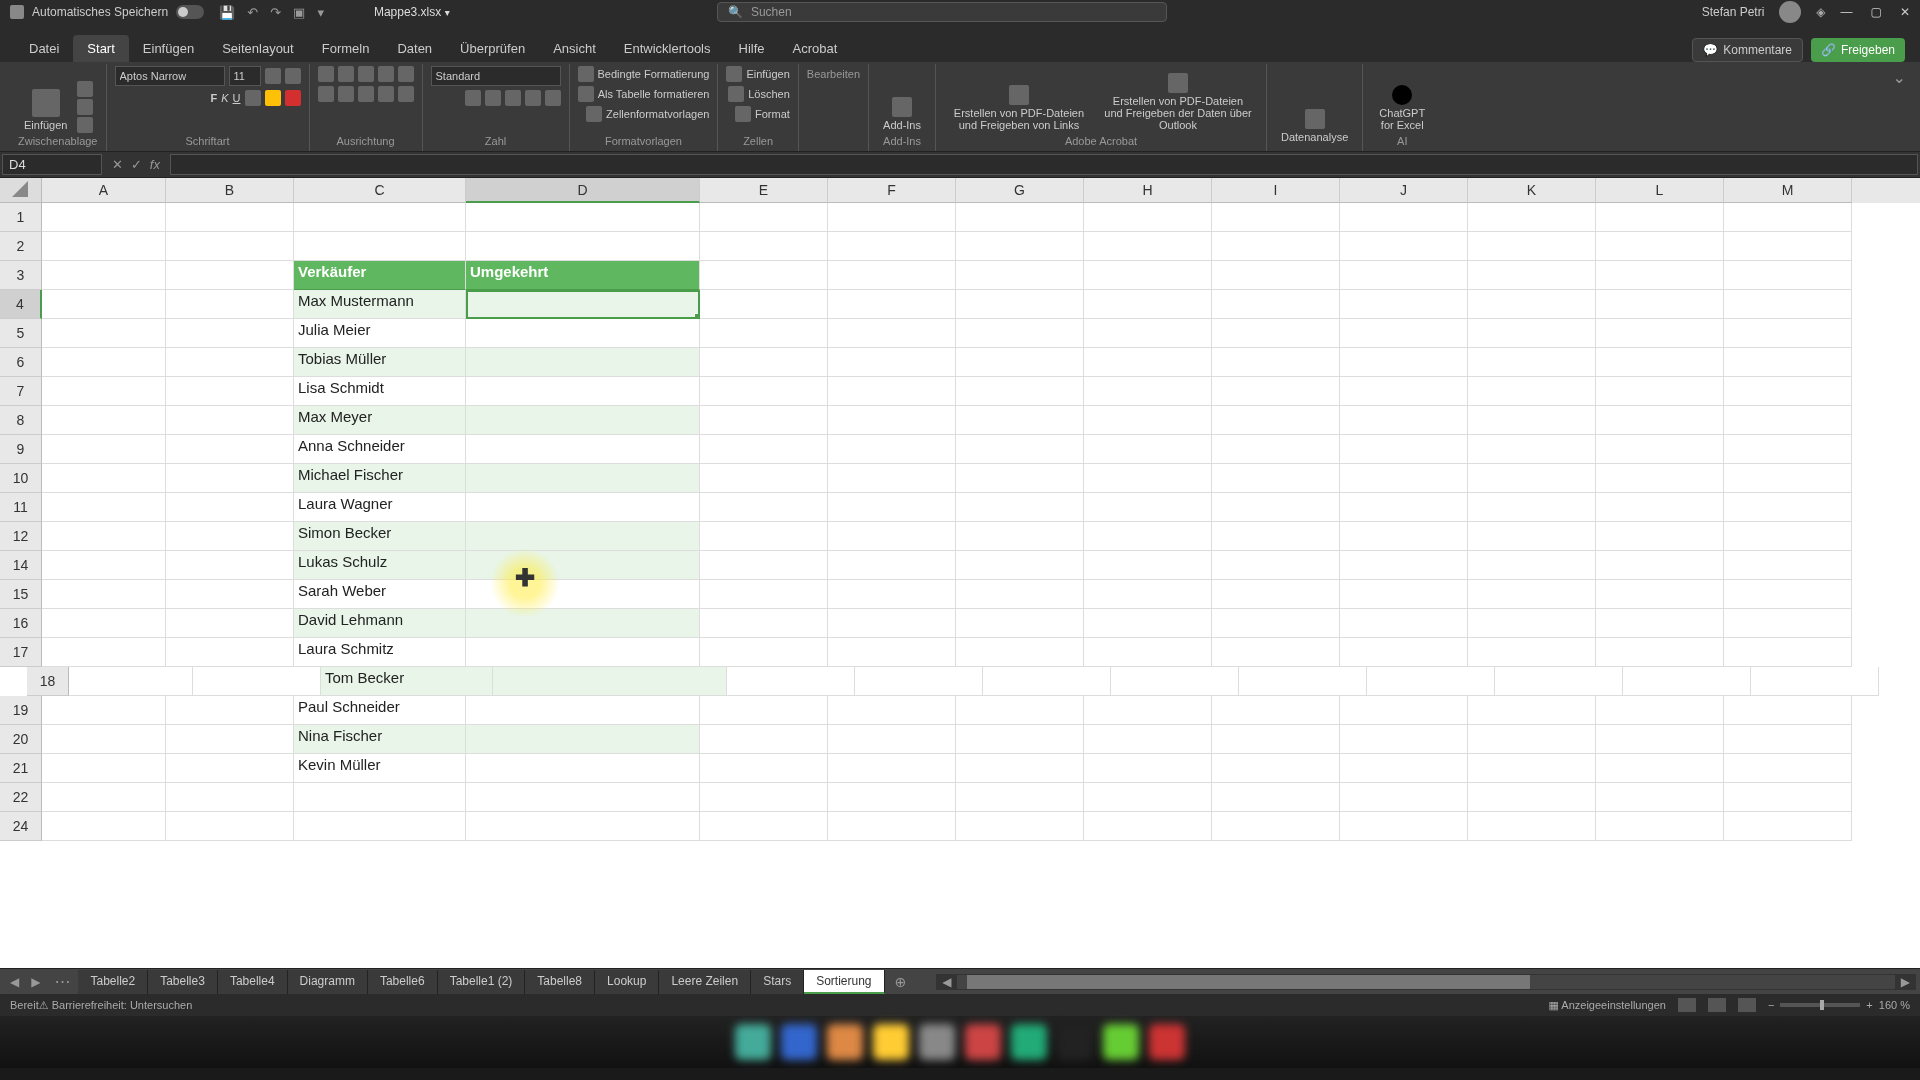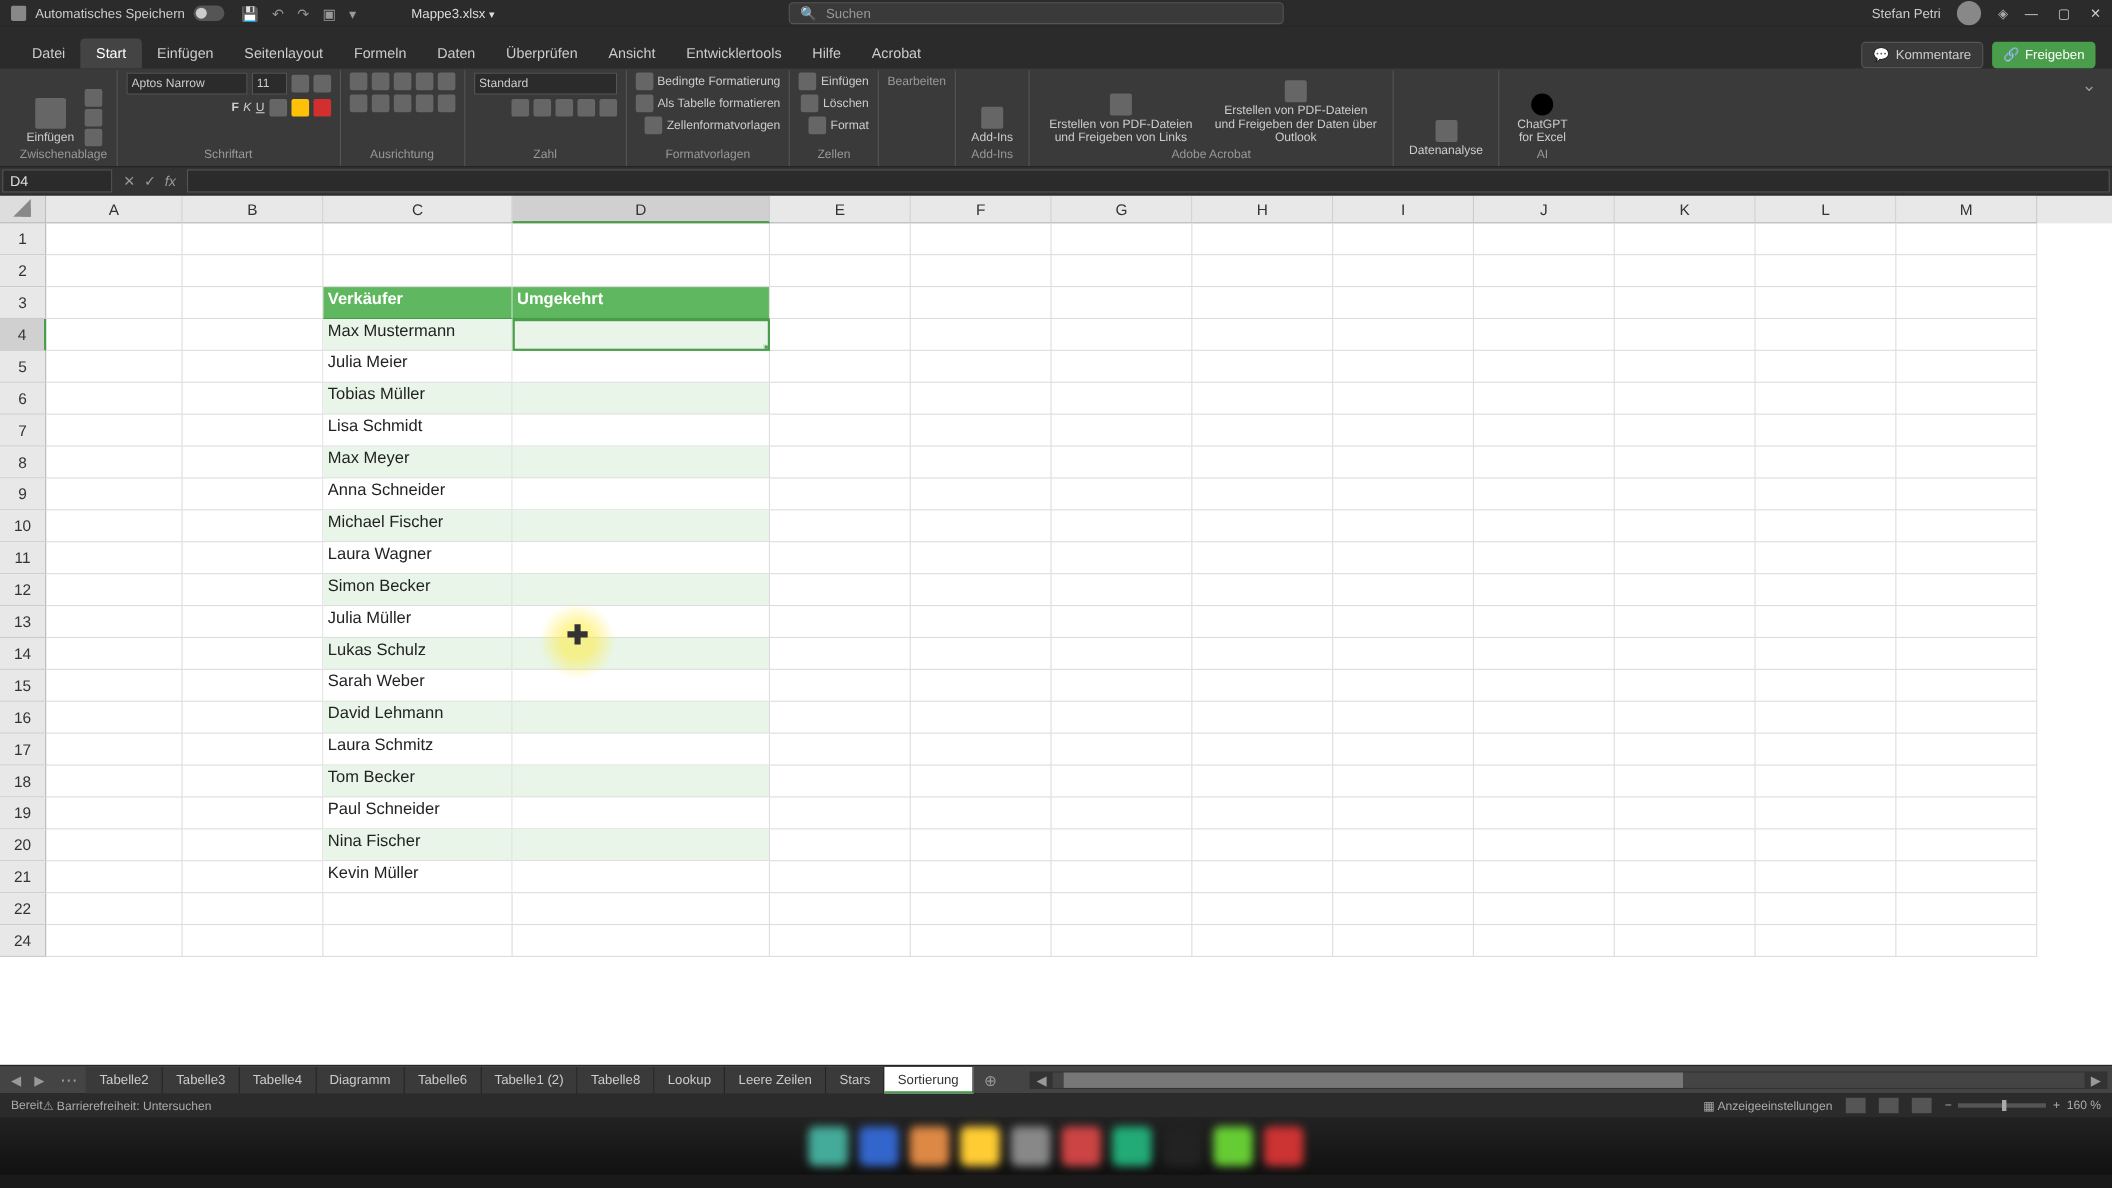--- a/index.html
+++ b/index.html
@@ -493,36 +493,20 @@
         <div class="cell" style="width: 128px; height: 29px;"></div>
         <div class="cell" style="width: 128px; height: 29px;"></div>
         <div class="cell" style="width: 128px; height: 29px;"></div>
         <div class="cell" style="width: 128px; height: 29px;"></div>
         <div class="cell" style="width: 128px; height: 29px;"></div>
         <div class="cell" style="width: 128px; height: 29px;"></div>
         <div class="cell" style="width: 128px; height: 29px;"></div>
         <div class="cell" style="width: 128px; height: 29px;"></div>
       </div>
       <div class="row">
-        <div class="rowh" style="height: 29px;">13</div>
-        <div class="cell" style="width: 124px; height: 29px;"></div>
-        <div class="cell" style="width: 128px; height: 29px;"></div>
-        <div class="cell odd" style="width: 172px; height: 29px;">Julia Müller</div>
-        <div class="cell odd" style="width: 234px; height: 29px;"></div>
-        <div class="cell" style="width: 128px; height: 29px;"></div>
-        <div class="cell" style="width: 128px; height: 29px;"></div>
-        <div class="cell" style="width: 128px; height: 29px;"></div>
-        <div class="cell" style="width: 128px; height: 29px;"></div>
-        <div class="cell" style="width: 128px; height: 29px;"></div>
-        <div class="cell" style="width: 128px; height: 29px;"></div>
-        <div class="cell" style="width: 128px; height: 29px;"></div>
-        <div class="cell" style="width: 128px; height: 29px;"></div>
-        <div class="cell" style="width: 128px; height: 29px;"></div>
-      </div>
-      <div class="row">
         <div class="rowh" style="height: 29px;">14</div>
         <div class="cell" style="width: 124px; height: 29px;"></div>
         <div class="cell" style="width: 128px; height: 29px;"></div>
         <div class="cell even" style="width: 172px; height: 29px;">Lukas Schulz</div>
         <div class="cell even" style="width: 234px; height: 29px;"></div>
         <div class="cell" style="width: 128px; height: 29px;"></div>
         <div class="cell" style="width: 128px; height: 29px;"></div>
         <div class="cell" style="width: 128px; height: 29px;"></div>
         <div class="cell" style="width: 128px; height: 29px;"></div>
         <div class="cell" style="width: 128px; height: 29px;"></div>
@@ -573,21 +557,21 @@
         <div class="cell" style="width: 128px; height: 29px;"></div>
         <div class="cell" style="width: 128px; height: 29px;"></div>
         <div class="cell" style="width: 128px; height: 29px;"></div>
         <div class="cell" style="width: 128px; height: 29px;"></div>
         <div class="cell" style="width: 128px; height: 29px;"></div>
         <div class="cell" style="width: 128px; height: 29px;"></div>
         <div class="cell" style="width: 128px; height: 29px;"></div>
         <div class="cell" style="width: 128px; height: 29px;"></div>
       </div>
       <div class="row">
-        <div class="rowh" style="height: 29px;">18</div>
+        <div class="rowh" style="height: 29px; margin-left: 27px;">18</div>
         <div class="cell" style="width: 124px; height: 29px;"></div>
         <div class="cell" style="width: 128px; height: 29px;"></div>
         <div class="cell even" style="width: 172px; height: 29px;">Tom Becker</div>
         <div class="cell even" style="width: 234px; height: 29px;"></div>
         <div class="cell" style="width: 128px; height: 29px;"></div>
         <div class="cell" style="width: 128px; height: 29px;"></div>
         <div class="cell" style="width: 128px; height: 29px;"></div>
         <div class="cell" style="width: 128px; height: 29px;"></div>
         <div class="cell" style="width: 128px; height: 29px;"></div>
         <div class="cell" style="width: 128px; height: 29px;"></div>

